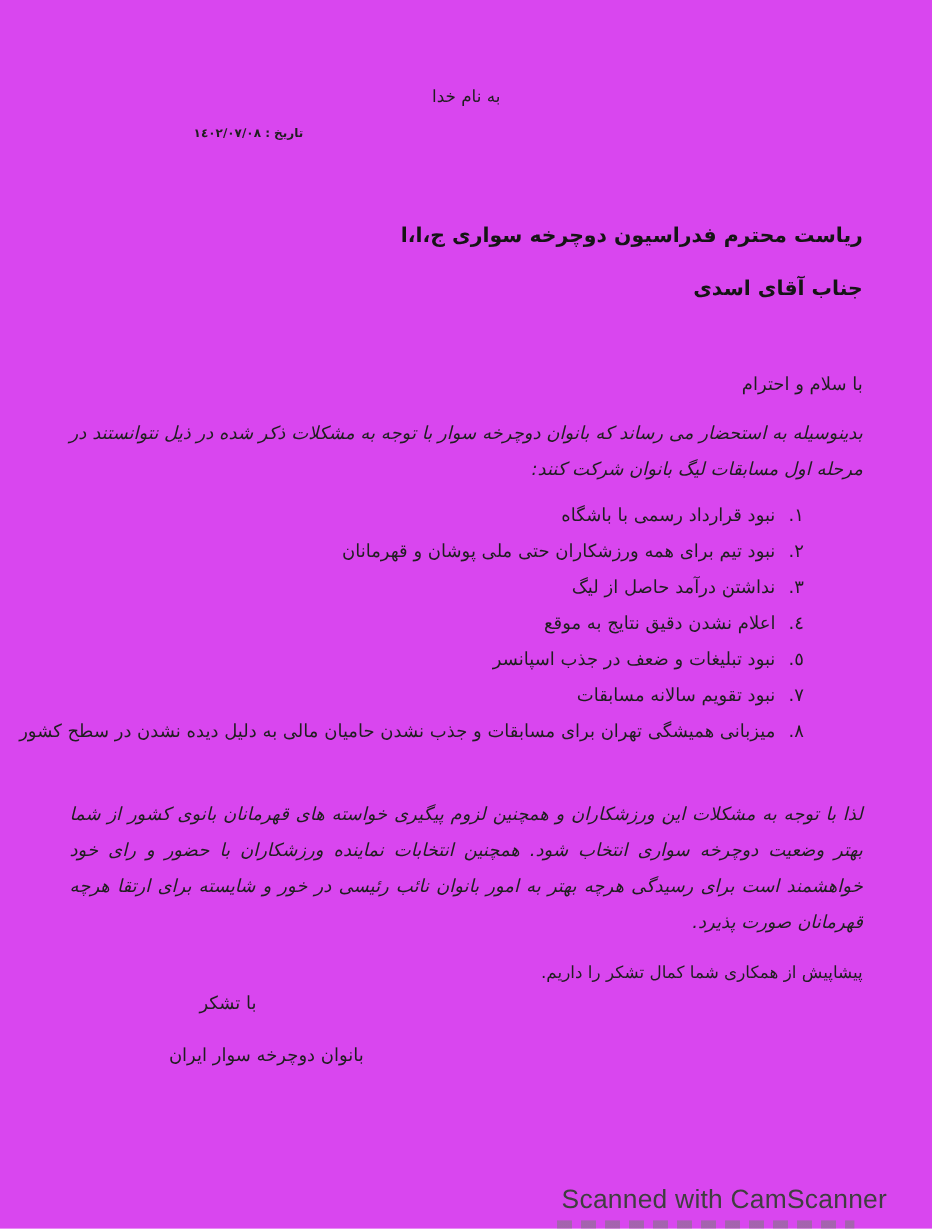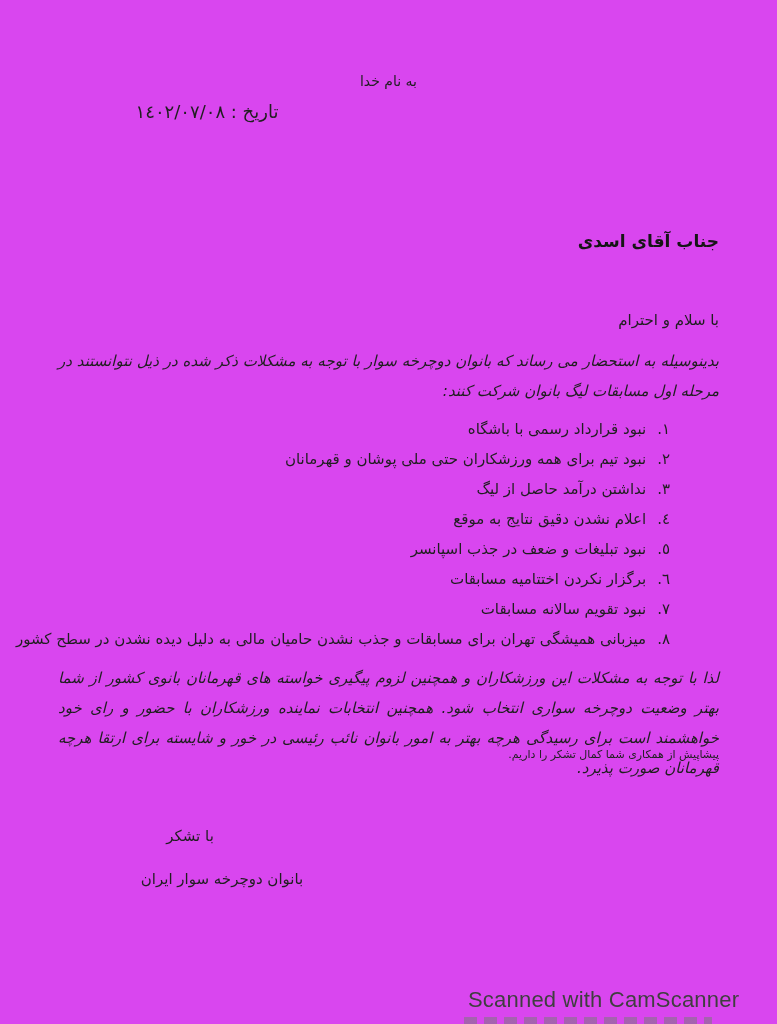--- a/index.html
+++ b/index.html
@@ -7,34 +7,34 @@
     position:relative;
     width:777px;height:1024px;
     background:#d946ef;
     overflow:hidden;
     font-family:"DejaVu Sans",sans-serif;
     color:#1f1f1f;
     direction:rtl;
   }
   .abs{position:absolute;}
   .bismillah{top:70px;left:0;right:0;text-align:center;font-size:14px;line-height:22px;}
-  .date{top:101px;left:112px;width:190px;text-align:center;font-size:18px;line-height:22px;direction:rtl;}
+  .date{top:101px;left:112px;width:190px;text-align:center;font-size:10px;line-height:22px;direction:rtl;font-weight:bold;}
   .recipient{right:58px;font-size:17px;font-weight:bold;line-height:24px;color:#151515;white-space:nowrap;}
   .r1{top:185px;}
   .r2{top:229px;}
   .salutation{top:309px;right:58px;font-size:15px;line-height:22px;}
   .para{left:58px;right:58px;font-size:15px;line-height:30px;font-style:italic;}
   .intro{top:346px;}
   .request{top:663px;}
   .pline{text-align:justify;text-align-last:justify;}
   .pline.lastline{text-align:center;text-align-last:right;}
   .list{top:414px;right:107px;left:58px;font-size:15px;line-height:30px;}
   .li{text-align:right;white-space:nowrap;}
   .li .num{margin-left:11px;}
-  .thanks{top:744px;right:58px;font-size:11px;line-height:22px;}
+  .thanks{top:800px;right:58px;font-size:14px;line-height:22px;}
   .sig-closing{top:824px;left:130px;width:120px;text-align:center;font-size:15px;line-height:24px;}
   .sig-name{top:867px;left:112px;width:220px;text-align:center;font-size:15px;line-height:24px;white-space:nowrap;}
   .watermark{
     top:987px;left:468px;
     direction:ltr;
     font-family:"Liberation Sans","DejaVu Sans",sans-serif;
     font-size:22px;font-weight:500;color:#3f3f3f;letter-spacing:0.2px;
     white-space:nowrap;
   }
   .tearline{
@@ -45,37 +45,37 @@
 </style>
 </head>
 <body>
 
 <div class="page">
 
   <div class="abs bismillah">به نام خدا</div>
 
   <div class="abs date">تاریخ : ١٤٠٢/٠٧/٠٨</div>
 
+  <div class="abs recipient r1">ریاست محترم فدراسیون دوچرخه سواری ج،ا،ا</div>
 
   <div class="abs recipient r2">جناب آقای اسدی</div>
 
   <div class="abs salutation">با سلام و احترام</div>
 
   <div class="abs para intro">
     <div class="pline">بدینوسیله به استحضار می رساند که بانوان دوچرخه سوار با توجه به مشکلات ذکر شده در ذیل نتوانستند در</div>
     <div class="pline lastline">مرحله اول مسابقات لیگ بانوان شرکت کنند:</div>
   </div>
 
   <div class="abs list">
     <div class="li"><span class="num">١.</span><span class="li-text">نبود قرارداد رسمی با باشگاه</span></div>
     <div class="li"><span class="num">٢.</span><span class="li-text">نبود تیم برای همه ورزشکاران حتی ملی پوشان و قهرمانان</span></div>
     <div class="li"><span class="num">٣.</span><span class="li-text">نداشتن درآمد حاصل از لیگ</span></div>
     <div class="li"><span class="num">٤.</span><span class="li-text">اعلام نشدن دقیق نتایج به موقع</span></div>
     <div class="li"><span class="num">٥.</span><span class="li-text">نبود تبلیغات و ضعف در جذب اسپانسر</span></div>
-    <div class="li"><span class="num">٦.</span><span class="li-text">برگزار نکردن اختتامیه مسابقات</span></div>
     <div class="li"><span class="num">٧.</span><span class="li-text">نبود تقویم سالانه مسابقات</span></div>
     <div class="li"><span class="num">٨.</span><span class="li-text">میزبانی همیشگی تهران برای مسابقات و جذب نشدن حامیان مالی به دلیل دیده نشدن در سطح کشور</span></div>
   </div>
 
   <div class="abs para request">
     <div class="pline">لذا با توجه به مشکلات این ورزشکاران و همچنین لزوم پیگیری خواسته های قهرمانان بانوی کشور از شما</div>
     <div class="pline">بهتر وضعیت دوچرخه سواری انتخاب شود. همچنین انتخابات نماینده ورزشکاران با حضور و رای خود</div>
     <div class="pline">خواهشمند است برای رسیدگی هرچه بهتر به امور بانوان نائب رئیسی در خور و شایسته برای ارتقا هرچه</div>
     <div class="pline lastline">قهرمانان صورت پذیرد.</div>
   </div>

